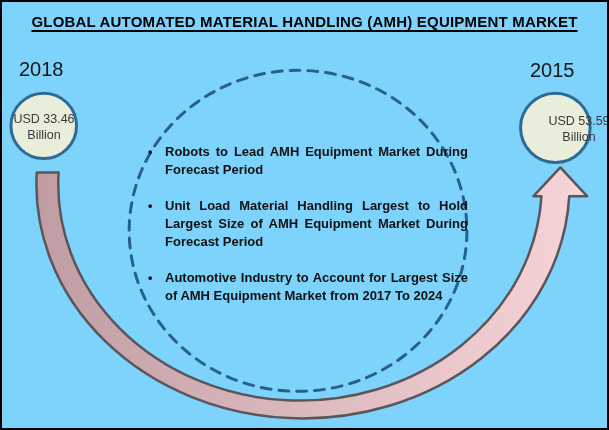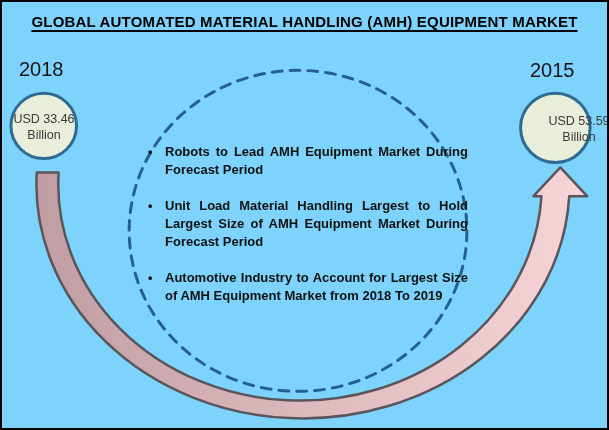--- a/index.html
+++ b/index.html
@@ -131,17 +131,17 @@
     <div class="bullet-row">
       <span class="bullet-dot">•</span>
       <span class="bullet-text">Robots to Lead AMH Equipment Market During Forecast Period</span>
     </div>
     <div class="bullet-row">
       <span class="bullet-dot">•</span>
       <span class="bullet-text">Unit Load Material Handling Largest to Hold Largest Size of AMH Equipment Market During Forecast Period</span>
     </div>
     <div class="bullet-row">
       <span class="bullet-dot">•</span>
-      <span class="bullet-text">Automotive Industry to Account for Largest Size of AMH Equipment Market from 2018 To 2019</span>
+      <span class="bullet-text">Automotive Industry to Account for Largest Size of AMH Equipment Market from 2017 To 2024</span>
     </div>
   </div>
 
 </div>
 
 </body></html>

